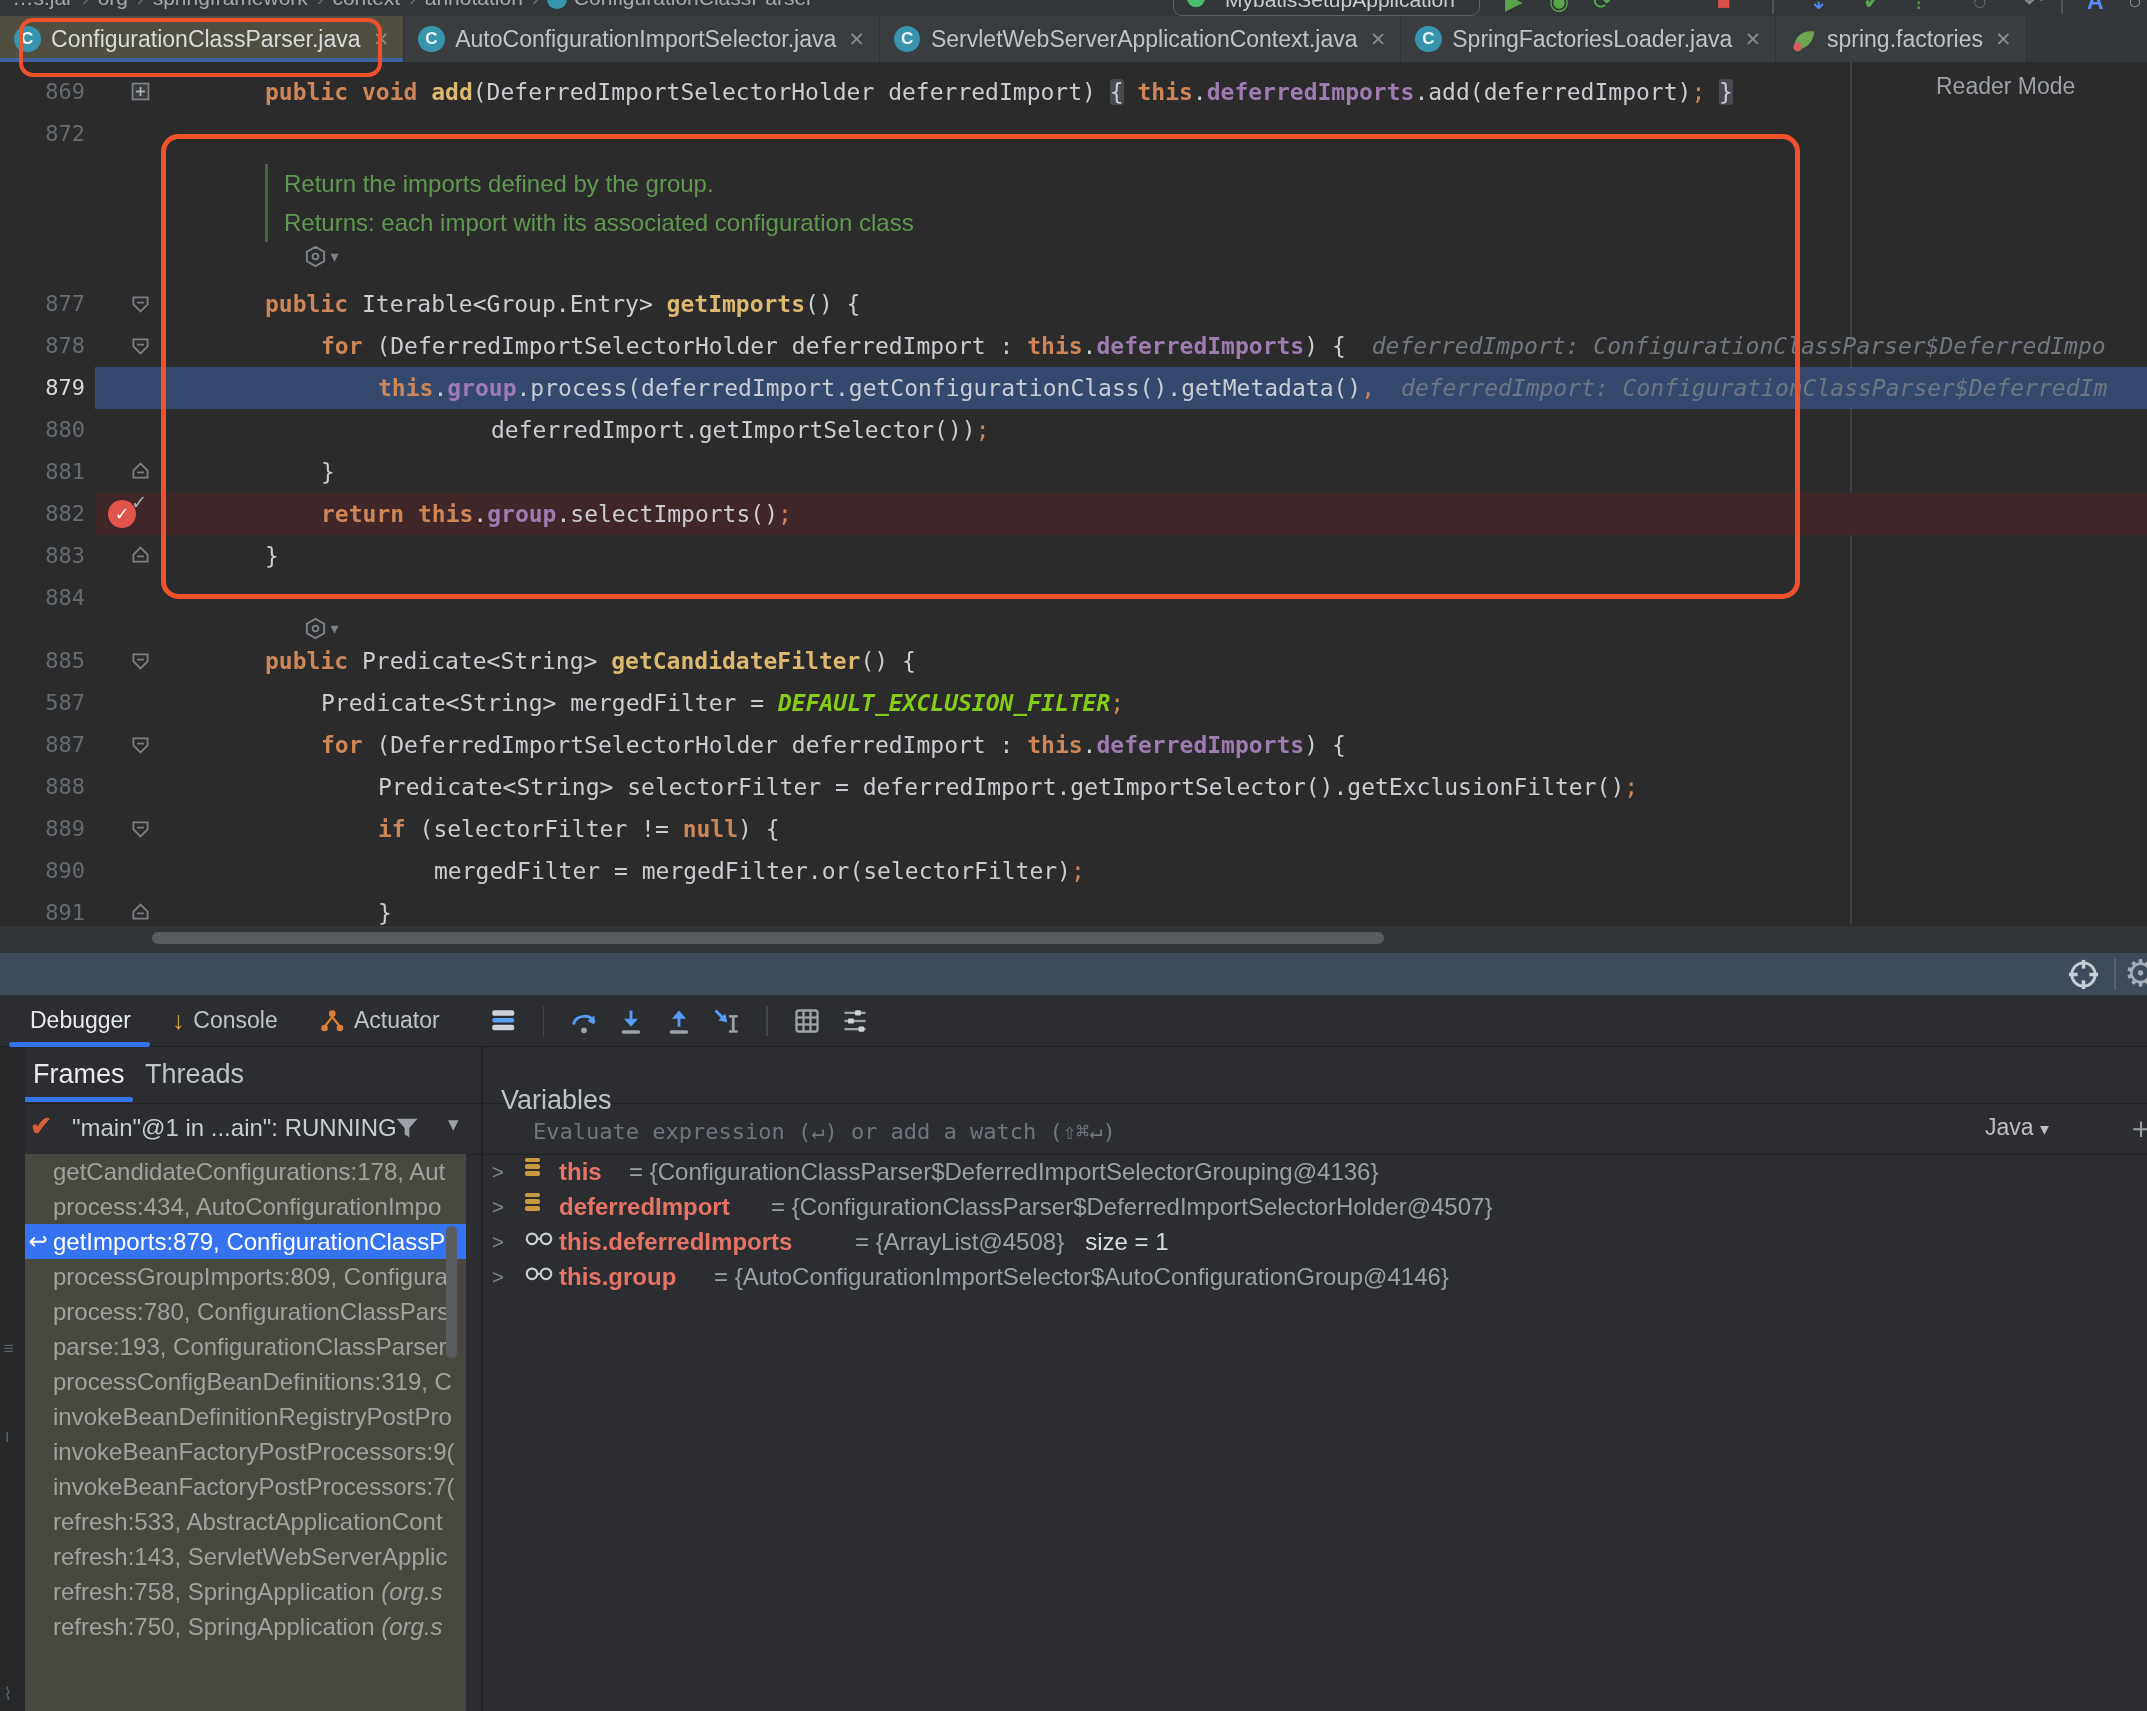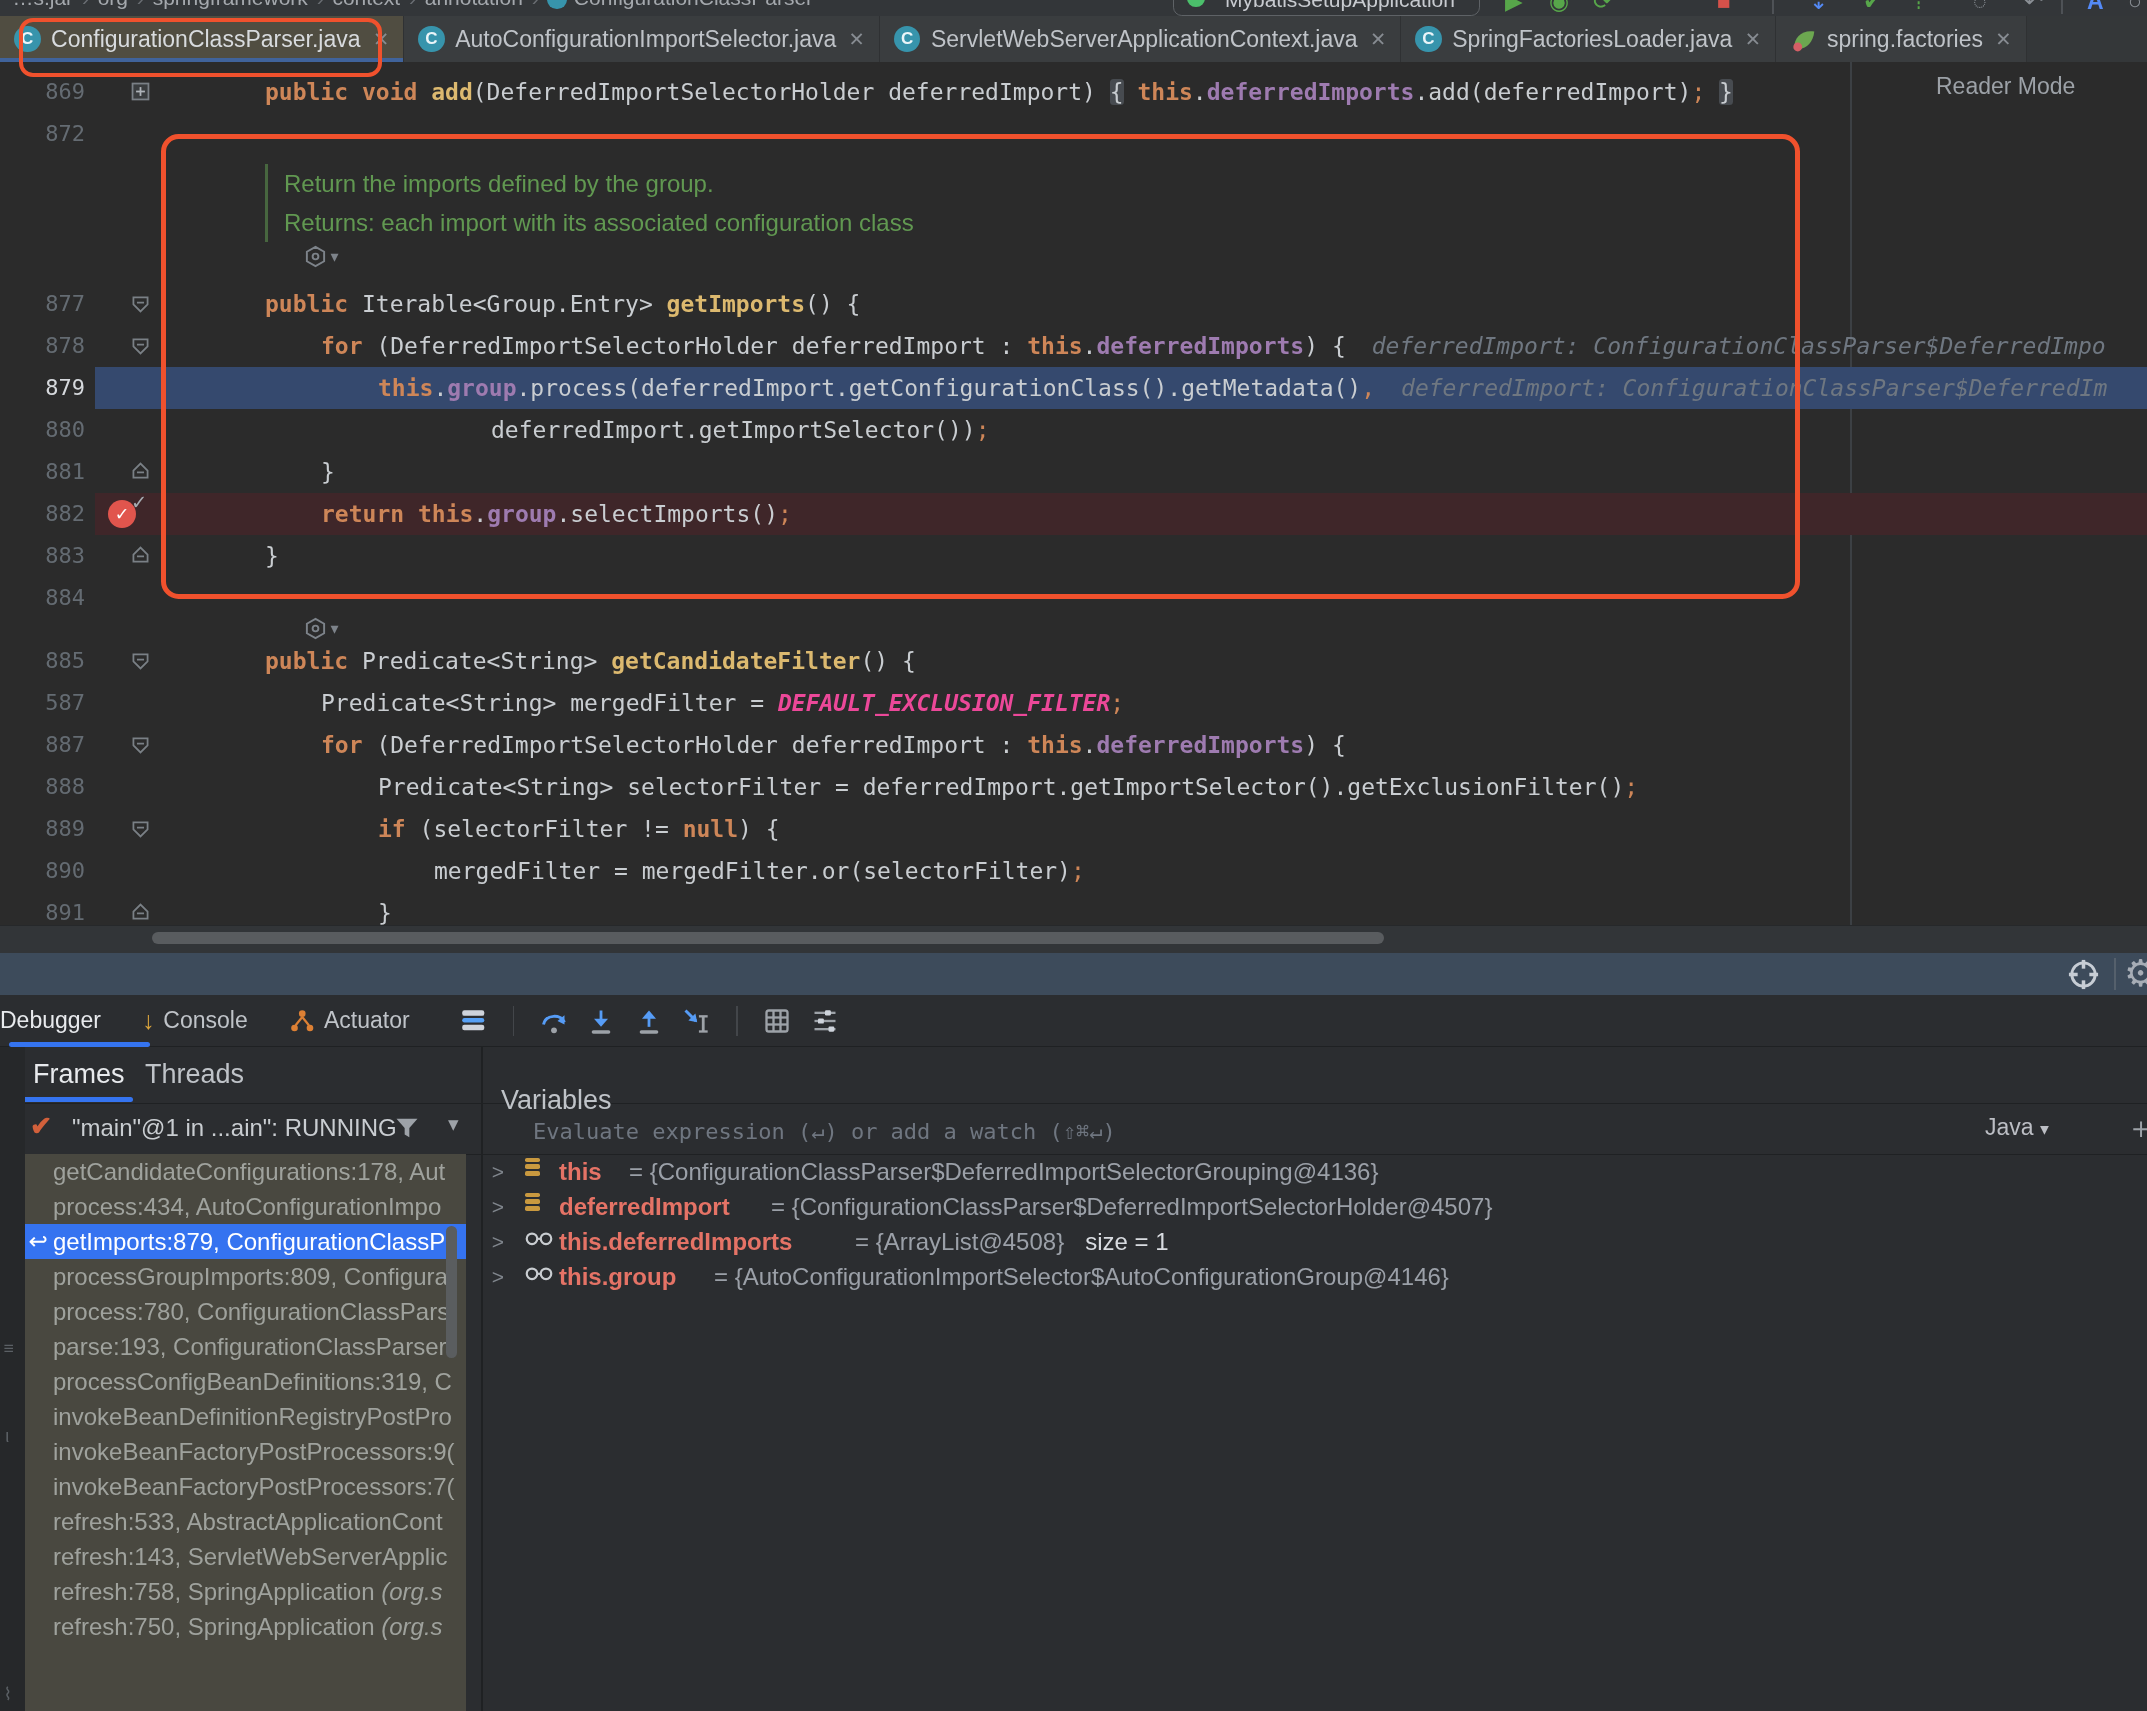--- a/index.html
+++ b/index.html
@@ -36,21 +36,21 @@
   .bpl{background:#3F2629;}
   .codetext{position:relative;z-index:1;}
   .gicon{position:absolute;left:129px;top:9.7px;z-index:2;line-height:0;}
   .bpdot{position:absolute;left:108px;top:7px;width:28px;height:28px;border-radius:50%;background:#E1554D;color:#fff;font-size:17.6px;line-height:28px;text-align:center;z-index:3;font-family:"Liberation Sans",sans-serif;}
   .gcheck{position:absolute;left:131px;top:0px;color:#A6ACB2;font-size:19.4px;line-height:19.4px;z-index:2;font-family:"Liberation Sans",sans-serif;}
   .tk-k{color:#CE8658;font-weight:bold;}
   .tk-m{color:#DCB96F;font-weight:bold;}
   .tk-f{color:#9E7BB0;font-weight:bold;}
   .tk-p{color:#C9CDD1;}
   .tk-s{color:#CE8658;}
-  .tk-c{color:#ec4899;font-style:italic;font-weight:bold;}
+  .tk-c{color:#84cc16;font-style:italic;font-weight:bold;}
   .tk-b{color:#C9CDD1;background:#474B50;border-radius:3.5px;}
   .inlay{font-style:italic;color:#6F7781;margin-left:26px;}
   .docblock{position:relative;height:88px;}
   .docinner{position:absolute;left:265px;top:8.8px;border-left:3.5px solid #47663F;padding-left:16px;color:#619851;font-size:24px;line-height:39px;font-family:"Liberation Sans",sans-serif;}
   .iconrow{position:relative;}
   .ovicon{position:absolute;left:304px;top:1.8px;color:#7D838A;display:flex;align-items:center;gap:3.5px;}
   .ovicon .chev{font-size:16px;color:#7D838A;font-family:"Liberation Sans",sans-serif;}
 
   
   .ann{position:absolute;border:4.4px solid #F0512D;border-radius:14px;z-index:60;pointer-events:none;}
@@ -59,21 +59,21 @@
   .botband{position:absolute;left:0;top:925px;width:100%;height:28px;background:#323538;border-top:1.8px solid #26282A;}
   .hthumb{position:absolute;left:152px;top:932px;width:1232px;height:12.4px;background:#595C5F;border-radius:6.2px;}
 
   
   .dbghead{position:absolute;left:0;top:953px;width:100%;height:42px;background:#3D4B5B;}
   .dbghead .hsep{position:absolute;left:2114px;top:5.3px;width:1.8px;height:32px;background:#55606C;}
   .icobtn{position:absolute;line-height:0;}
 
   
   .dbg{position:absolute;left:0;top:995px;width:100%;height:716px;background:#2B2D30;}
-  .dbgtabs{position:absolute;left:0;top:0;width:100%;height:52px;border-bottom:1.8px solid #1F2123;display:flex;align-items:center;box-sizing:border-box;}
+  .dbgtabs{position:absolute;left:0;top:0;width:100%;height:52px;border-bottom:1.8px solid #1F2123;display:flex;align-items:center;padding-left:30px;box-sizing:border-box;}
   .dbgtab{font-size:23px;color:#BFC3C8;display:flex;align-items:center;gap:8.8px;margin-right:41px;}
   .dbgtab.sel{color:#E8EAED;}
   .dbgunder{position:absolute;height:5.3px;background:#3574F0;border-radius:2.6px;}
   .vsep{width:1.8px;height:30px;background:#43464A;margin:0 16px;}
   .toolico{margin:0 9.7px;line-height:0;}
   .subrow{position:absolute;left:0;top:52px;width:100%;height:56px;border-bottom:1.8px solid #1F2123;}
   .subtab{position:absolute;font-size:27px;color:#BFC3C8;}
   .subtab.sel{color:#E8EAED;}
   .panelsep{position:absolute;left:481px;top:52px;width:1.8px;bottom:0;background:#1F2123;}
   .threadrow{position:absolute;left:0;top:108px;width:481px;height:51px;border-bottom:1.8px solid #1F2123;}

